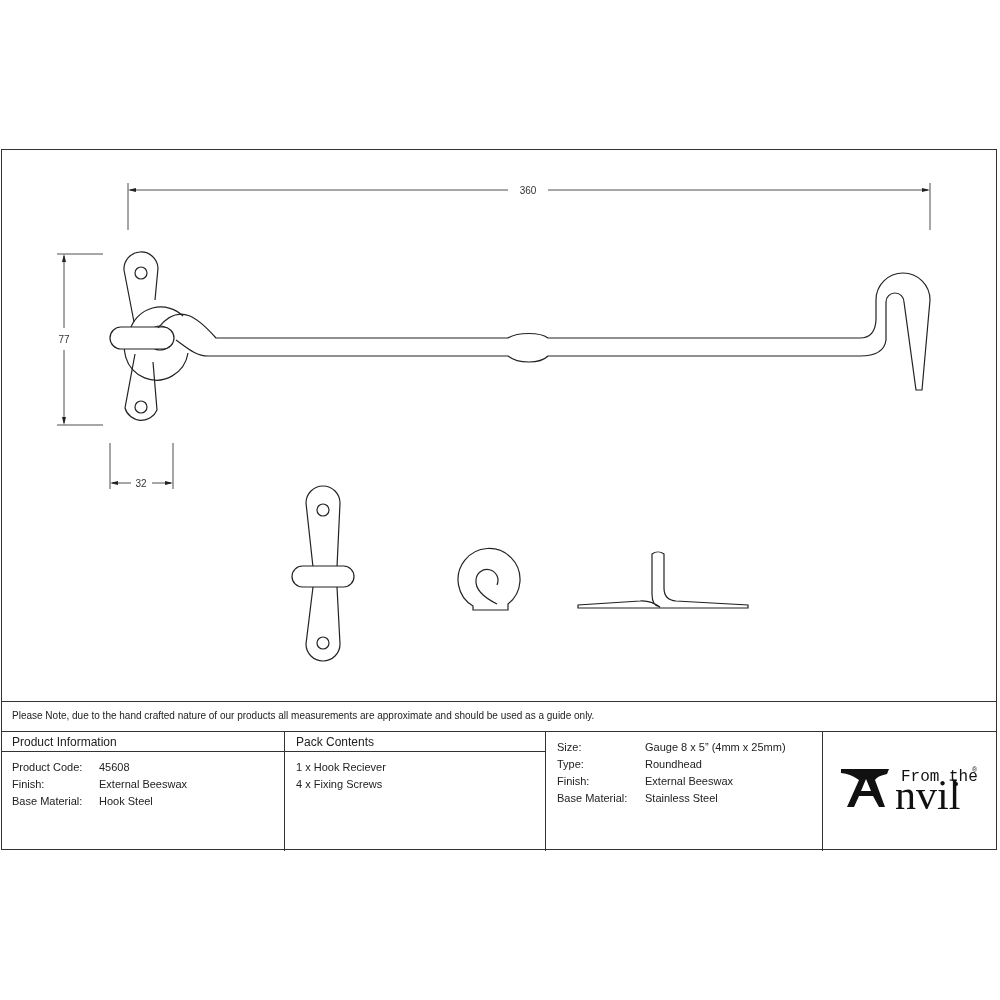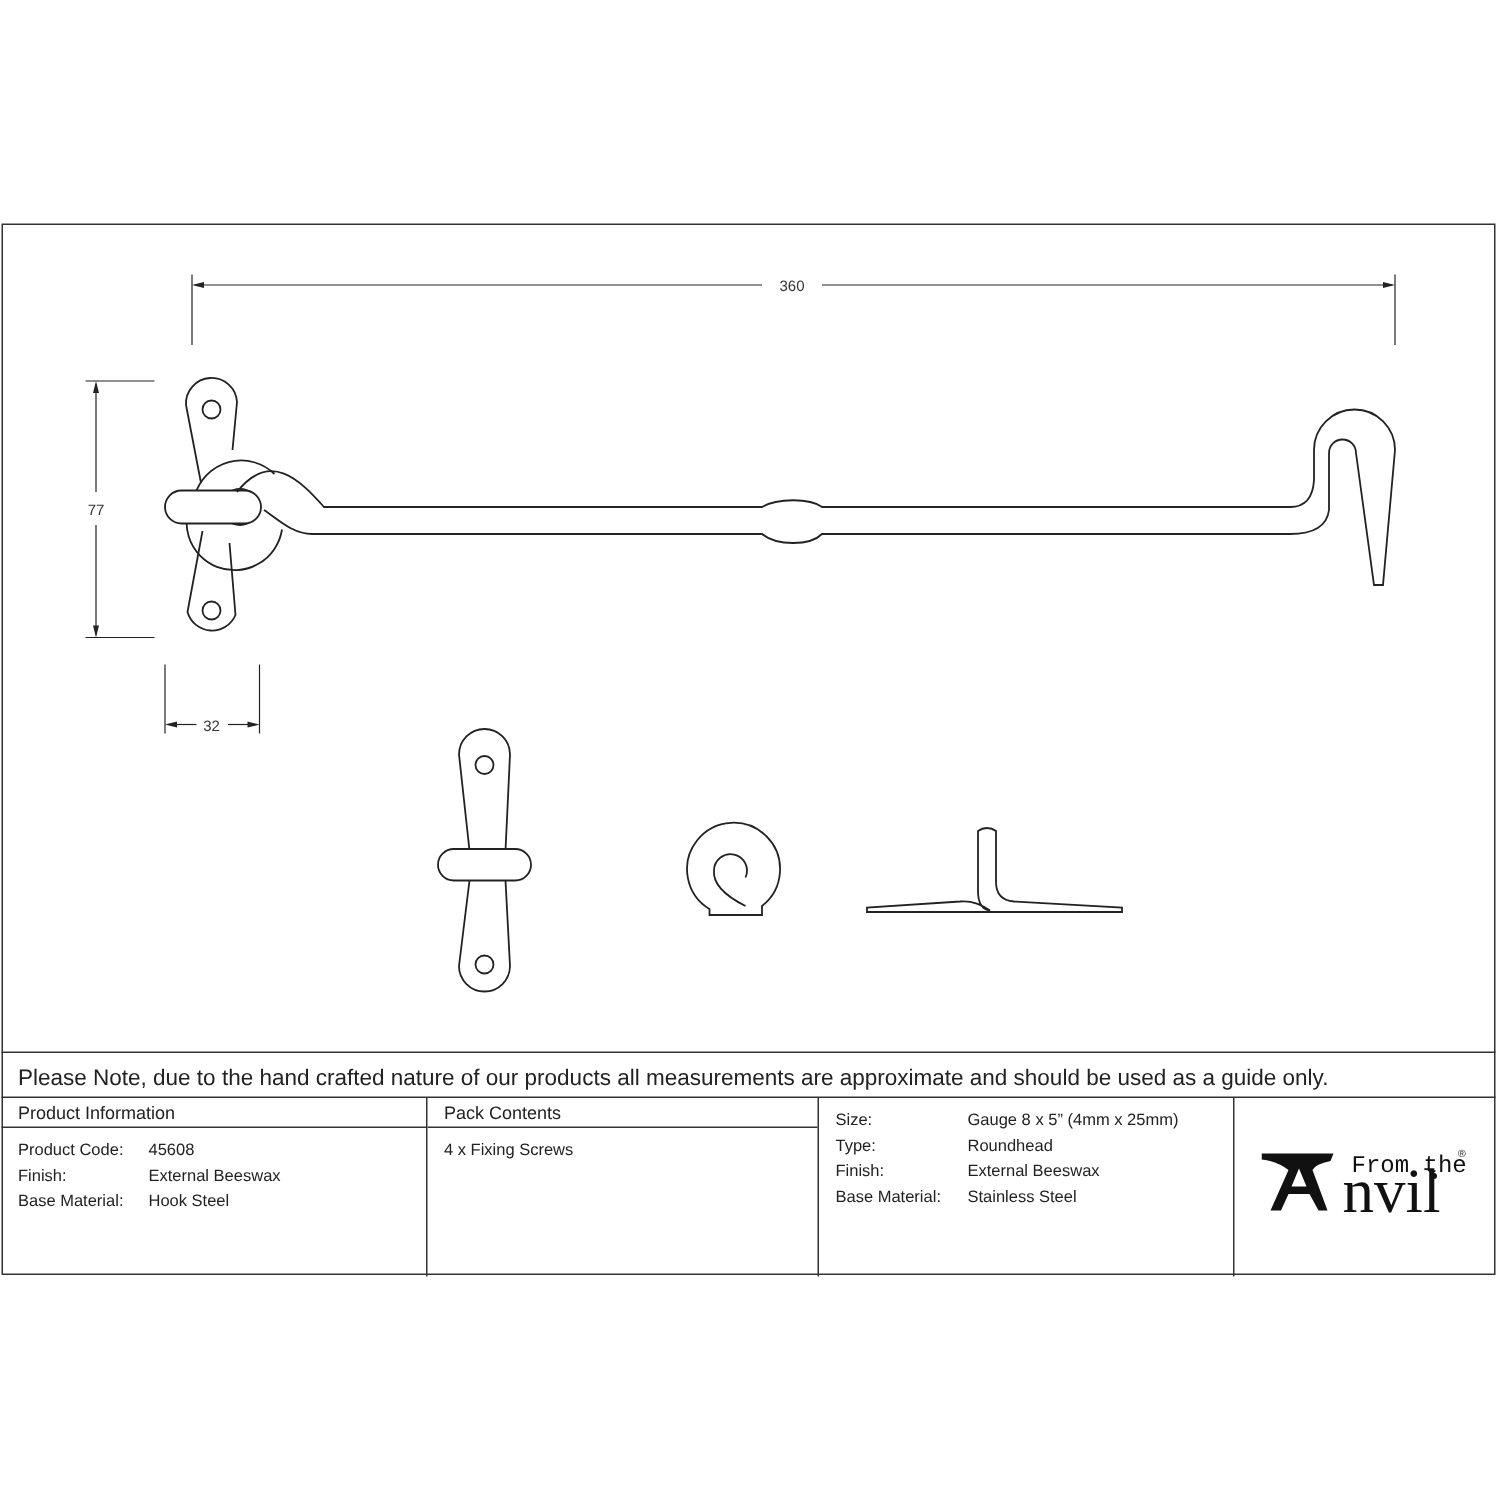--- a/index.html
+++ b/index.html
@@ -2,21 +2,21 @@
 <html><head>
 <meta charset="utf-8">
 <style>
   html, body { margin: 0; padding: 0; background: #ffffff; }
   body { width: 1000px; height: 1000px; position: relative; overflow: hidden;
          font-family: "Liberation Sans", "DejaVu Sans", sans-serif; color: #222; }
   .sheet { position: absolute; left: 1px; top: 149px; width: 996px; height: 701px;
            border: 1.5px solid #333; box-sizing: border-box; }
   .drawing { position: absolute; left: 0; top: 0; width: 1000px; height: 1000px; }
   .note { position: absolute; left: 1px; top: 701px; width: 996px; height: 30px;
-          border-top: 1.5px solid #333; box-sizing: border-box; font-size: 15px;
+          border-top: 1.5px solid #333; box-sizing: border-box; font-size: 10px;
           padding: 8px 0 0 11px; color: #222; }
   .table { position: absolute; left: 1px; top: 731px; width: 996px; height: 120px;
            border-top: 1.5px solid #333; box-sizing: border-box; }
   .col { position: absolute; top: 0; height: 119px; box-sizing: border-box; }
   .col.c1 { left: 0; width: 284px; border-right: 1.5px solid #333; }
   .col.c2 { left: 284px; width: 261px; border-right: 1.5px solid #333; }
   .col.c3 { left: 545px; width: 277px; border-right: 1.5px solid #333; }
   .col.c4 { left: 822px; width: 174px; }
   .col-head { height: 20px; border-bottom: 1.5px solid #333; box-sizing: border-box;
               font-size: 12px; padding: 3px 0 0 11px; }
@@ -124,20 +124,21 @@
       </div>
       <div class="kv">
         <span class="k">Base Material:</span>
         <span class="v">Hook Steel</span>
       </div>
     </div>
   </div>
   <div class="col c2">
     <div class="col-head">Pack Contents</div>
     <div class="col-body">
+      <div>1 x Hook Reciever</div>
       <div>4 x Fixing Screws</div>
     </div>
   </div>
   <div class="col c3">
     <div class="col-body">
       <div class="kv">
         <span class="k">Size:</span>
         <span class="v">Gauge 8 x 5” (4mm x 25mm)</span>
       </div>
       <div class="kv">

